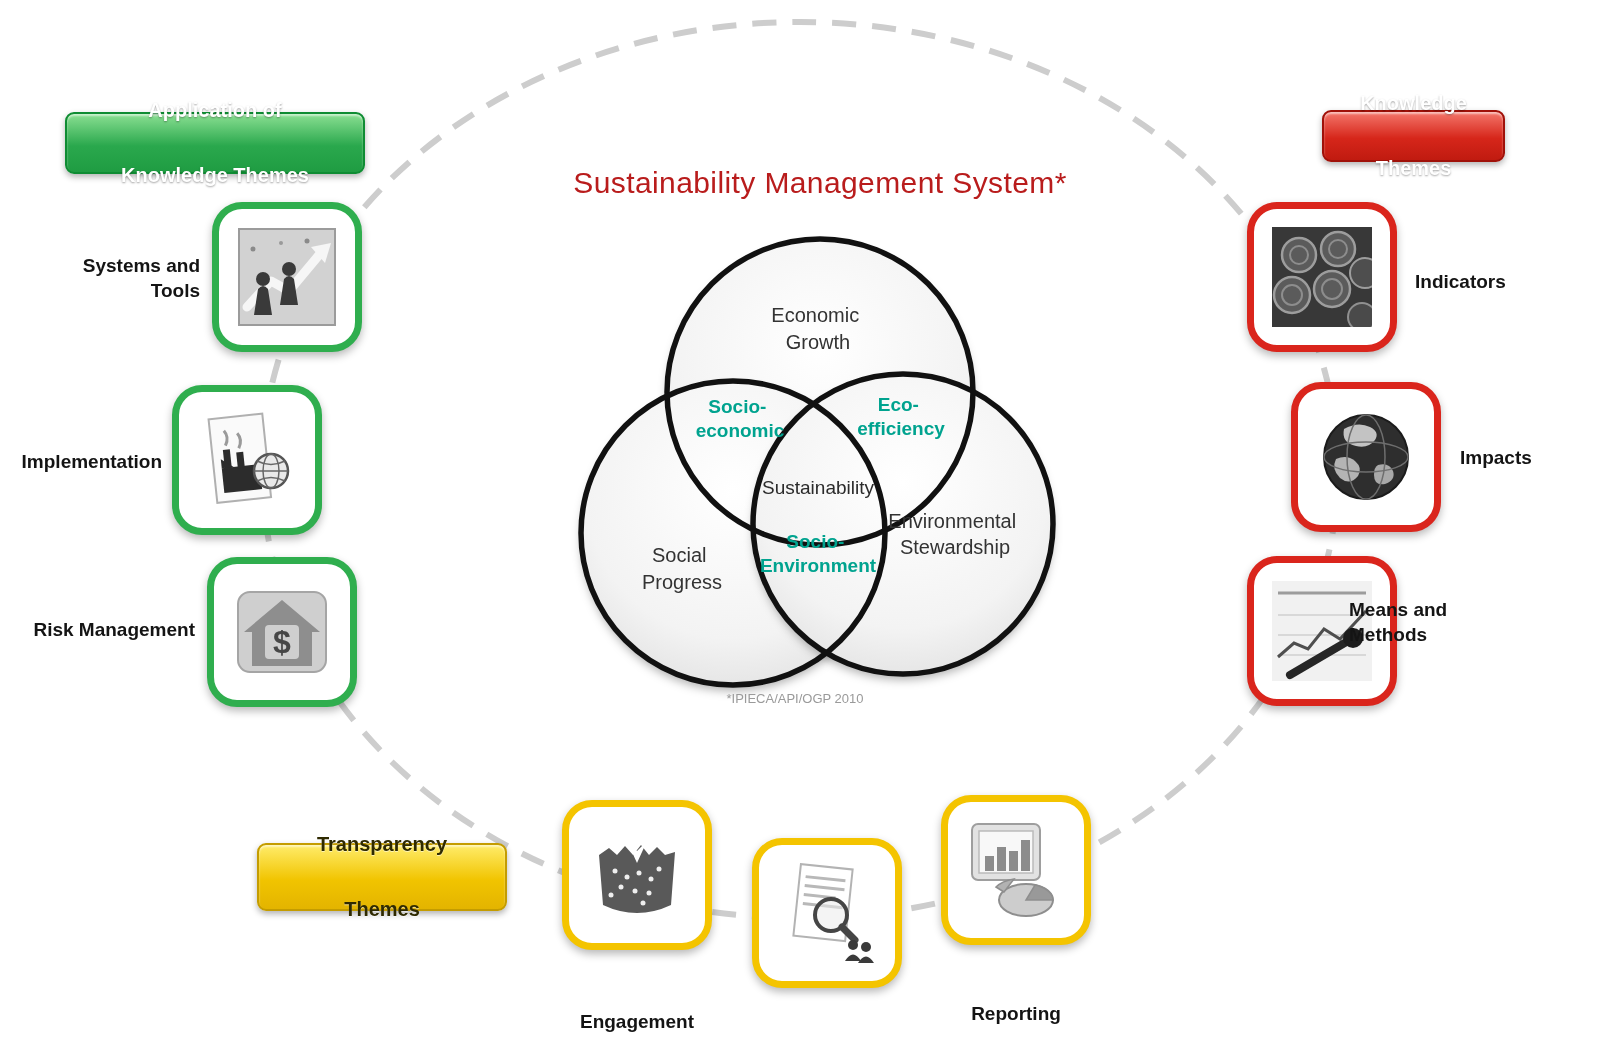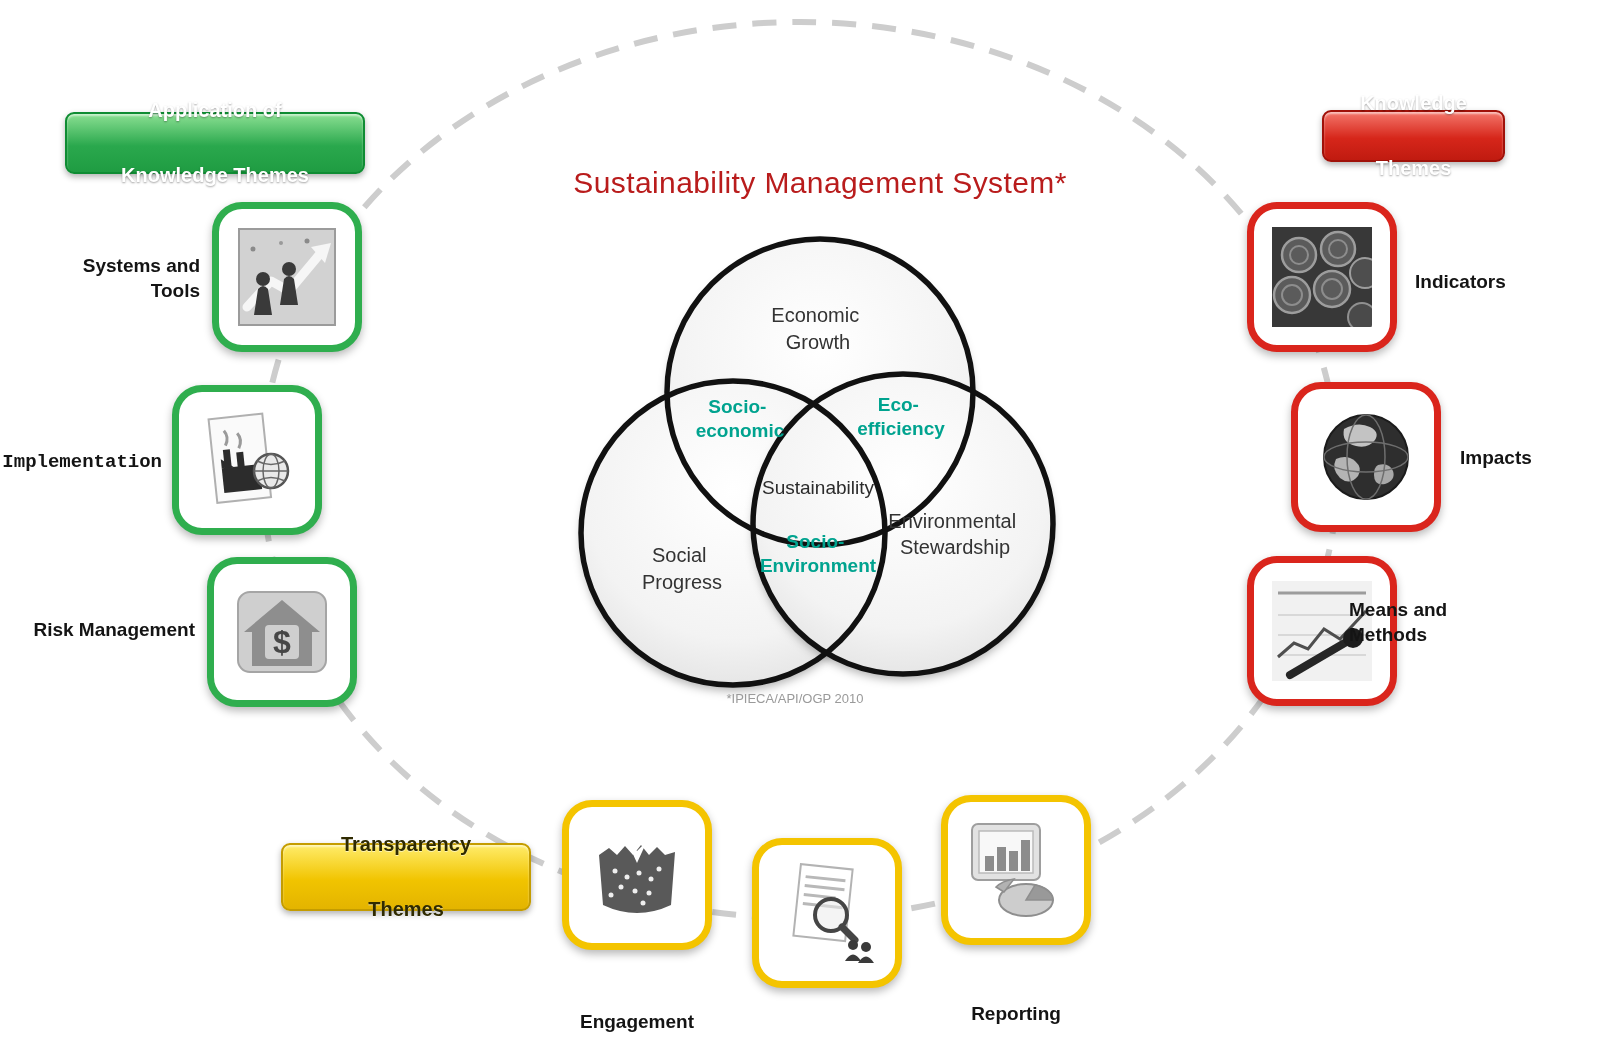--- a/index.html
+++ b/index.html
@@ -31,21 +31,20 @@
   .header-red {
     left:1322px; top:110px; width:183px; height:52px;
     background:linear-gradient(#f4766b, #d6261a 55%, #c01b10);
     border:2px solid #a01109;
   }
   .header-yellow {
     left:257px; top:843px; width:250px; height:68px;
     background:linear-gradient(#ffec6a, #f1c400 55%, #e3b400);
     border:2px solid #c49c00; color:#2f2a00;
     text-shadow:0 1px 0 rgba(255,255,255,.55);
-    margin-left:24px;
   }
 
   .icon-box {
     position:absolute; z-index:2; width:150px; height:150px; background:#fff;
     border-radius:30px; display:flex; align-items:center; justify-content:center;
     box-shadow:0 4px 8px rgba(0,0,0,.28);
   }
   .icon-box.green  { border:7px solid var(--green-accent,  #2fae4e); }
   .icon-box.red    { border:7px solid var(--red-accent,    #da251c); }
   .icon-box.yellow { border:7px solid var(--yellow-accent, #f4c400); }
@@ -177,21 +176,21 @@
           <rect x="40" y="42" width="7" height="16" fill="#2c2c2c"></rect>
           <polygon points="24,56 24,47 36,56" fill="#2c2c2c"></polygon>
         </g>
         <circle cx="74" cy="61" r="17" fill="#e9e9e9" stroke="#555" stroke-width="2.5"></circle>
         <ellipse cx="74" cy="61" rx="8" ry="17" fill="none" stroke="#666" stroke-width="1.5"></ellipse>
         <line x1="57" y1="61" x2="91" y2="61" stroke="#666" stroke-width="1.5"></line>
         <path d="M60 51 q14 7 28 0 M60 71 q14 -7 28 0" fill="none" stroke="#666" stroke-width="1.5"></path>
       </svg>
     </span>
   </div>
-  <div class="side-label align-right" style="left:2px; top:450px; width:160px;font-family:Liberation Mono, monospace;">Implementation</div>
+  <div class="side-label align-right" style="left:2px; top:450px; width:160px;">Implementation</div>
 
   <div class="icon-box green" style="left:207px; top:557px;">
     <span class="icon">
       <svg viewBox="0 0 100 100">
         <rect x="6" y="10" width="88" height="80" rx="12" fill="#cfcfcf" stroke="#a5a5a5" stroke-width="2"></rect>
         <path d="M50 18 L88 50 L80 50 L80 84 L20 84 L20 50 L12 50 Z" fill="#8e8e8e"></path>
         <rect x="33" y="43" width="34" height="34" rx="4" fill="#cfcfcf"></rect>
         <text x="50" y="71" text-anchor="middle" font-size="32" font-weight="bold" fill="#474747">$</text>
       </svg>
     </span>

